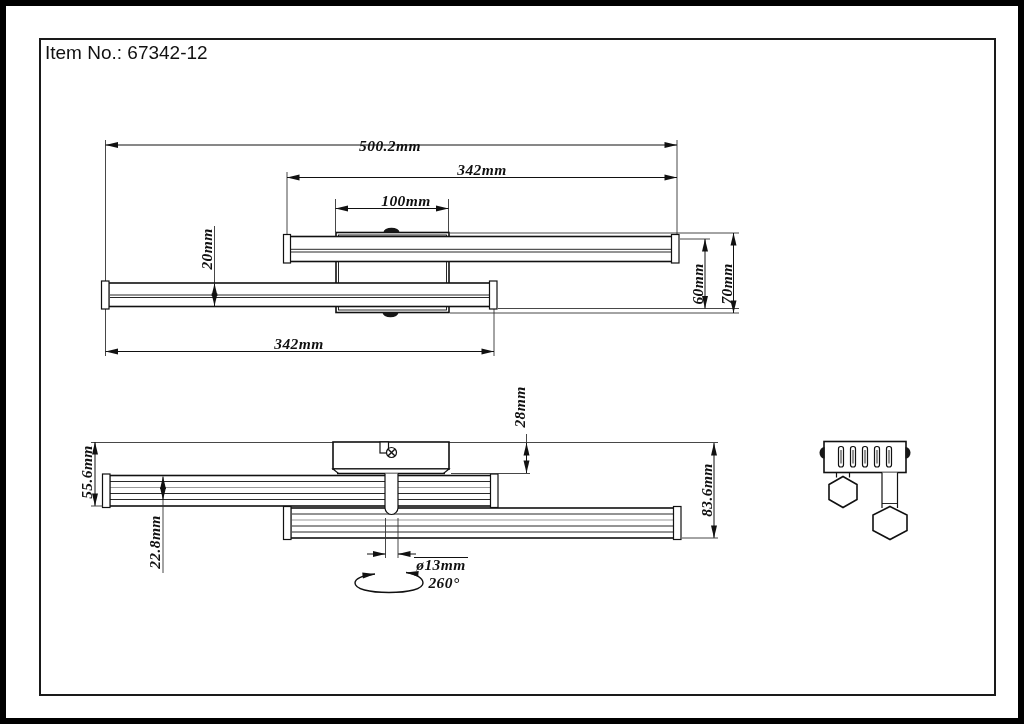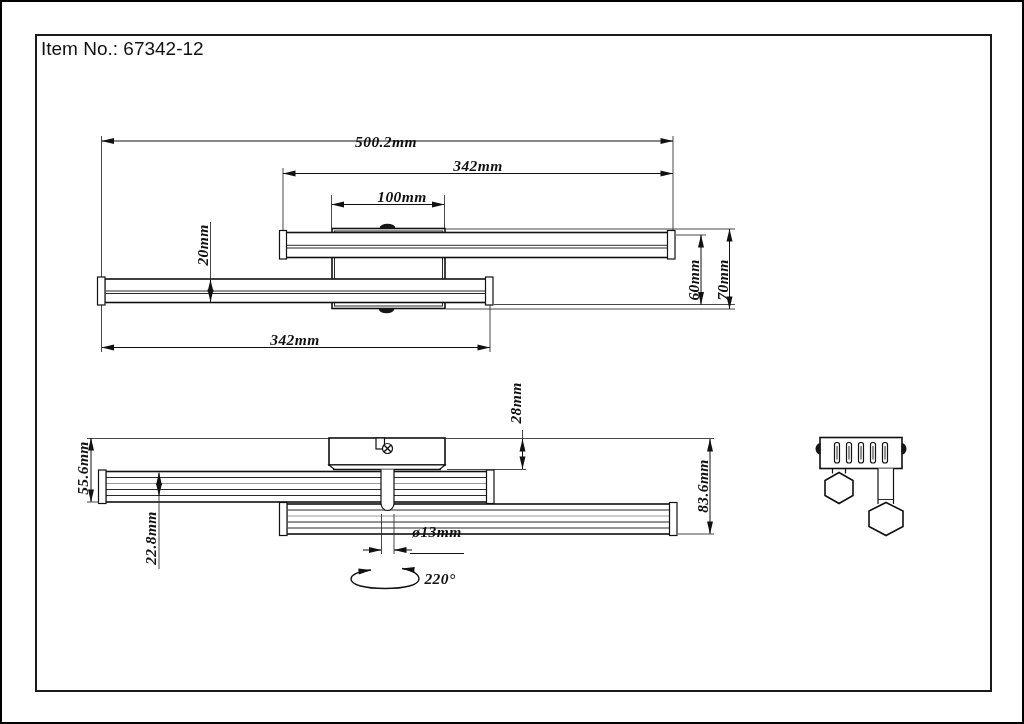--- a/index.html
+++ b/index.html
@@ -1,19 +1,19 @@
 <!DOCTYPE html>
 <html><head>
 <meta charset="utf-8">
 <style>
   html,body{margin:0;padding:0;background:#fff;}
   .page{
     position:relative;width:1024px;height:724px;background:#fff;
     font-family:"Liberation Sans",sans-serif;overflow:hidden;
-    box-sizing:border-box;border:2px solid #000000;
+    box-sizing:border-box;border:6px solid #000000;
   }
   .frame{
     position:absolute;left:33px;top:32px;width:957px;height:658px;
     border:2px solid #1a1a1a;box-sizing:border-box;background:transparent;
   }
   .title{
     position:absolute;left:39px;top:36px;
     font:19px "Liberation Sans",sans-serif;color:#111;white-space:nowrap;
   }
   .drawing{position:absolute;left:0;top:0;width:1024px;height:724px;}
@@ -198,15 +198,15 @@
   <div class="dim-label" style="left:400px;top:195px">100mm</div>
   <div class="dim-label vert" style="left:201px;top:243px">20mm</div>
   <div class="dim-label vert" style="left:692px;top:278px">60mm</div>
   <div class="dim-label vert" style="left:721px;top:278px">70mm</div>
   <div class="dim-label" style="left:293px;top:338px">342mm</div>
 
   <div class="dim-label vert" style="left:514px;top:401px">28mm</div>
   <div class="dim-label vert" style="left:81px;top:466px">55.6mm</div>
   <div class="dim-label vert" style="left:149px;top:536px">22.8mm</div>
   <div class="dim-label vert" style="left:701px;top:484px">83.6mm</div>
-  <div class="dim-label" style="left:435px;top:530px">ø13mm</div>
-  <div class="dim-label" style="left:438px;top:577px">220°</div>
+  <div class="dim-label" style="left:435px;top:559px">ø13mm</div>
+  <div class="dim-label" style="left:438px;top:577px">260°</div>
 </div>
 
 </body></html>

